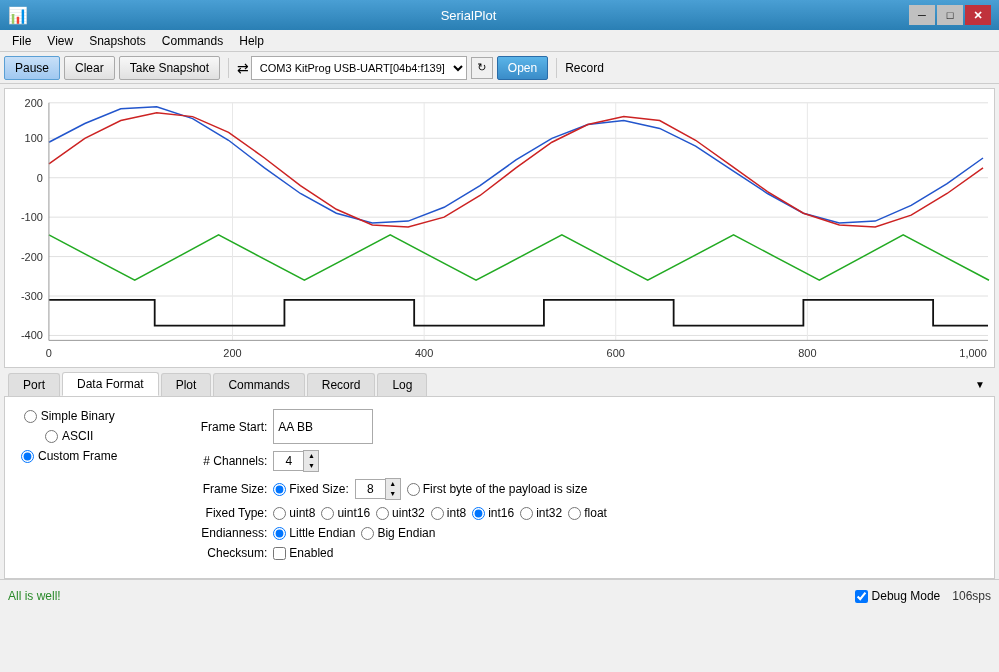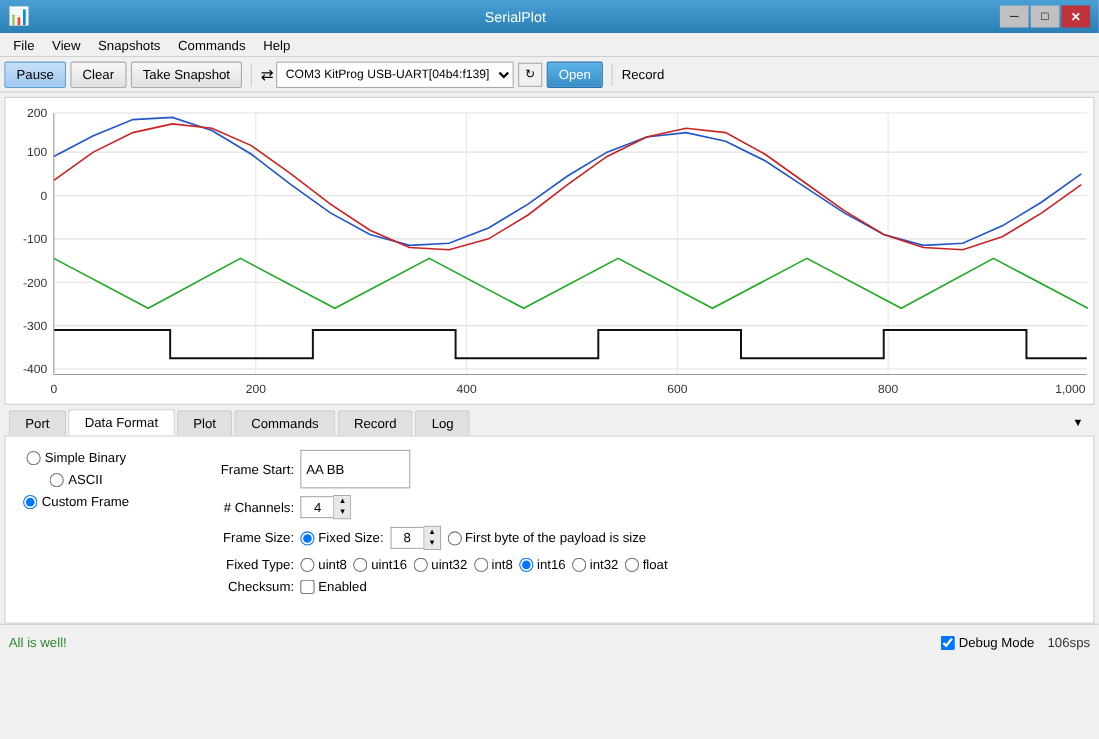--- a/index.html
+++ b/index.html
@@ -381,20 +381,31 @@
         <label class="inline-radio">
           <input type="radio" name="numtype" style="">
           <span>int32</span>
         </label>
         <label class="inline-radio">
           <input type="radio" name="numtype" style="">
           <span>float</span>
         </label>
       </div>
 
+      <div class="form-row">
+        <span class="form-label">Endianness:</span>
+        <label class="inline-radio">
+          <input type="radio" name="endian" checked="" style="">
+          <span>Little Endian</span>
+        </label>
+        <label class="inline-radio">
+          <input type="radio" name="endian" style="">
+          <span>Big Endian</span>
+        </label>
+      </div>
 
       <div class="form-row">
         <span class="form-label">Checksum:</span>
         <label class="inline-radio">
           <input type="checkbox" style="">
           <span>Enabled</span>
         </label>
       </div>
     </div>
   </div>

